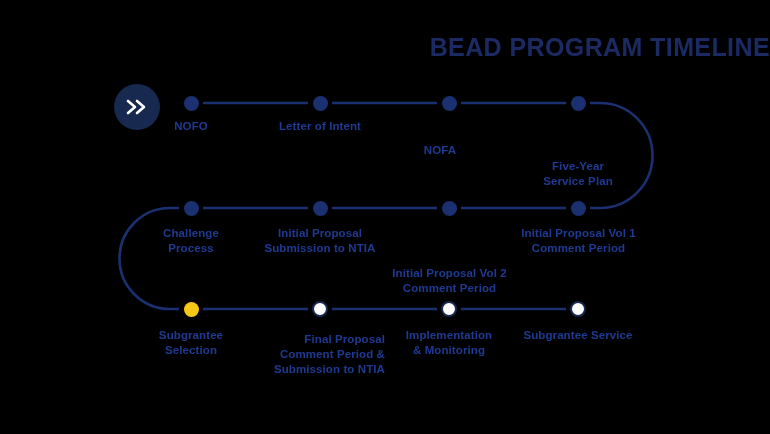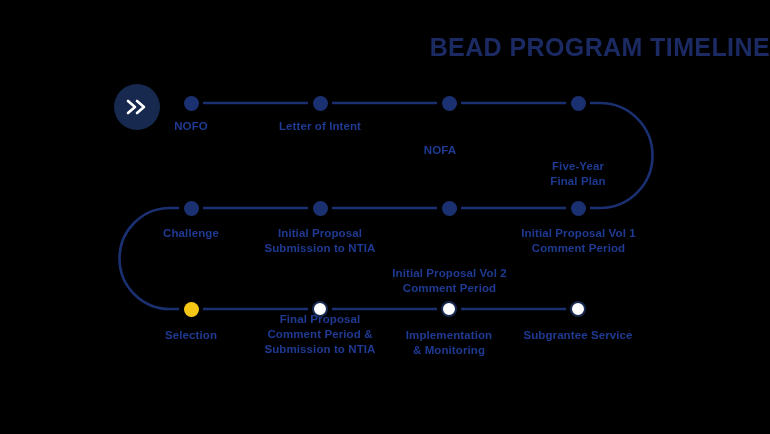--- a/index.html
+++ b/index.html
@@ -141,26 +141,27 @@
   </div>
 
   <div class="node filled" style="left:442px; top:96px;"></div>
   <div class="node-label" style="left:380px; top:119px; width:120px;margin-top:24px;">
     <span class="lbl-line">NOFA</span>
   </div>
 
   <div class="node filled" style="left:571px; top:96px;"></div>
   <div class="node-label" style="left:518px; top:119px; width:120px;margin-top:40px;">
     <span class="lbl-line">Five-Year</span>
-    <span class="lbl-line">Final Plan</span>
+    <span class="lbl-line">Service Plan</span>
   </div>
 
   <div class="node filled" style="left:184px; top:201px;"></div>
   <div class="node-label" style="left:131px; top:226px; width:120px;">
     <span class="lbl-line">Challenge</span>
+    <span class="lbl-line">Process</span>
   </div>
 
   <div class="node filled" style="left:313px; top:201px;"></div>
   <div class="node-label" style="left:255px; top:226px; width:130px;">
     <span class="lbl-line">Initial Proposal</span>
     <span class="lbl-line">Submission to NTIA</span>
   </div>
 
   <div class="node filled" style="left:442px; top:201px;"></div>
   <div class="node-label" style="left:381px; top:226px; width:137px;margin-top:40px;">
@@ -169,25 +170,26 @@
   </div>
 
   <div class="node filled" style="left:571px; top:201px;"></div>
   <div class="node-label" style="left:510px; top:226px; width:137px;">
     <span class="lbl-line">Initial Proposal Vol 1</span>
     <span class="lbl-line">Comment Period</span>
   </div>
 
   <div class="node current" style="left:184px; top:302px;"></div>
   <div class="node-label" style="left:131px; top:328px; width:120px;">
+    <span class="lbl-line">Subgrantee</span>
     <span class="lbl-line">Selection</span>
   </div>
 
   <div class="node hollow" style="left:312px; top:301px;"></div>
-  <div class="node-label" style="left:255px; top:312px; width:130px;">
+  <div class="node-label" style="left:255px; top:332px; width:130px;text-align:right;">
     <span class="lbl-line">Final Proposal</span>
     <span class="lbl-line">Comment Period &amp;</span>
     <span class="lbl-line">Submission to NTIA</span>
   </div>
 
   <div class="node hollow" style="left:441px; top:301px;"></div>
   <div class="node-label" style="left:389px; top:328px; width:120px;">
     <span class="lbl-line">Implementation</span>
     <span class="lbl-line">&amp; Monitoring</span>
   </div>

